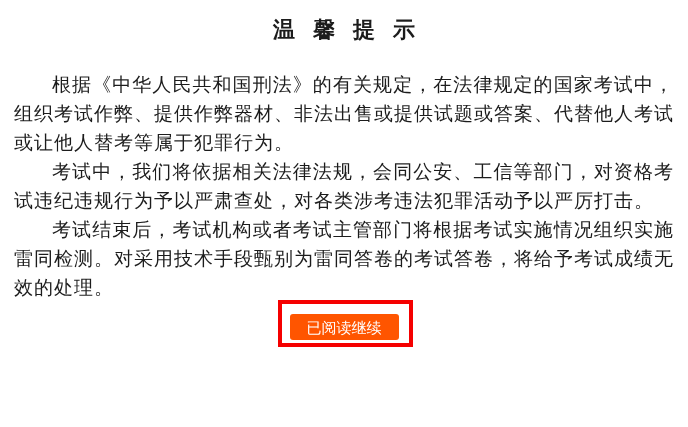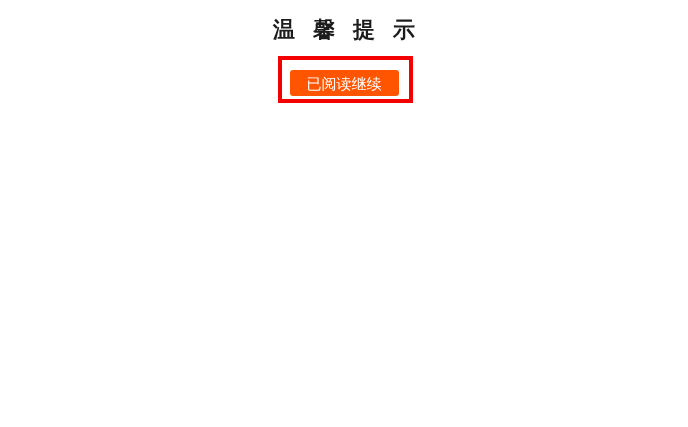--- a/index.html
+++ b/index.html
@@ -69,20 +69,23 @@
   }
 </style>
 </head>
 <body>
 
 <div class="page">
 
   <h1 class="title">温馨提示</h1>
 
   <div class="body-text">
+    <p>根据《中华人民共和国刑法》的有关规定，在法律规定的国家考试中，组织考试作弊、提供作弊器材、非法出售或提供试题或答案、代替他人考试或让他人替考等属于犯罪行为。</p>
+    <p>考试中，我们将依据相关法律法规，会同公安、工信等部门，对资格考试违纪违规行为予以严肃查处，对各类涉考违法犯罪活动予以严厉打击。</p>
+    <p>考试结束后，考试机构或者考试主管部门将根据考试实施情况组织实施雷同检测。对采用技术手段甄别为雷同答卷的考试答卷，将给予考试成绩无效的处理。</p>
   </div>
 
   <div class="button-row">
     <div class="button-wrap">
       <div class="highlight-box"></div>
       <button class="continue-btn">已阅读继续</button>
     </div>
   </div>
 
 </div>

